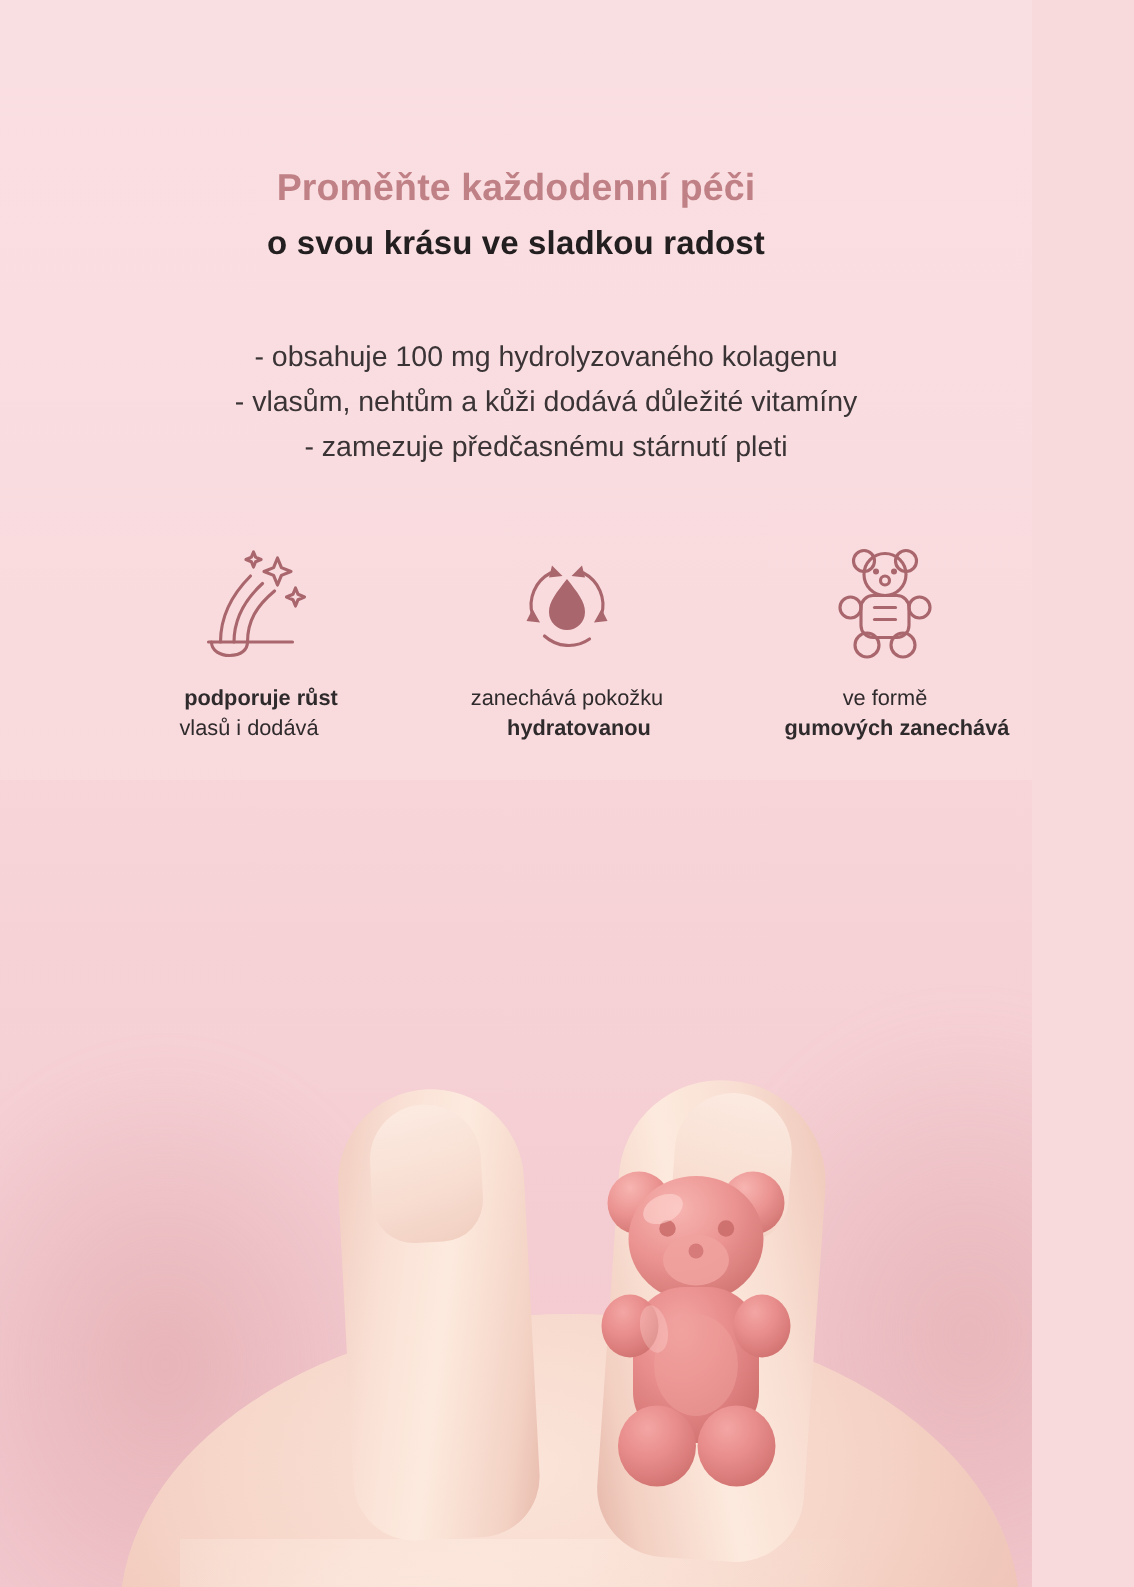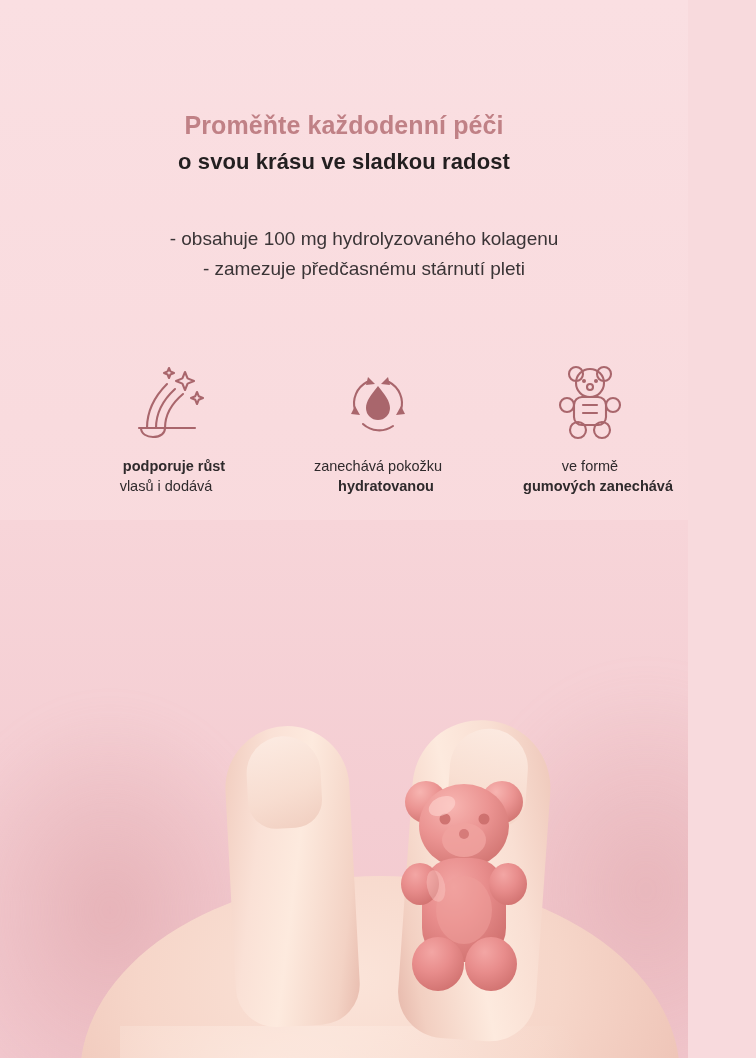--- a/index.html
+++ b/index.html
@@ -214,20 +214,21 @@
 
 <div class="page" data-interactable="false">
 
   <div class="headline" data-interactable="false">
     <div class="line1" data-interactable="false">Proměňte každodenní péči</div>
     <div class="line2" data-interactable="false">o svou krásu ve sladkou radost</div>
   </div>
 
   <div class="bullets" data-interactable="false">
     <div data-interactable="false">- obsahuje 100 mg hydrolyzovaného kolagenu</div>
+    <div data-interactable="false">- vlasům, nehtům a kůži dodává důležité vitamíny</div>
     <div data-interactable="false">- zamezuje předčasnému stárnutí pleti</div>
   </div>
 
   <div class="features" data-interactable="false">
 
     <div class="feature" data-interactable="false">
       <div class="icon-wrap" data-interactable="false">
         <svg width="86" height="78" viewBox="0 0 86 78" fill="none" stroke="#a9666c" stroke-width="2.1" stroke-linecap="round" stroke-linejoin="round">
           <path d="M24 66 C24 48, 32 34, 44 22"></path>
           <path d="M33 66 C33 50, 40 38, 52 27"></path>

